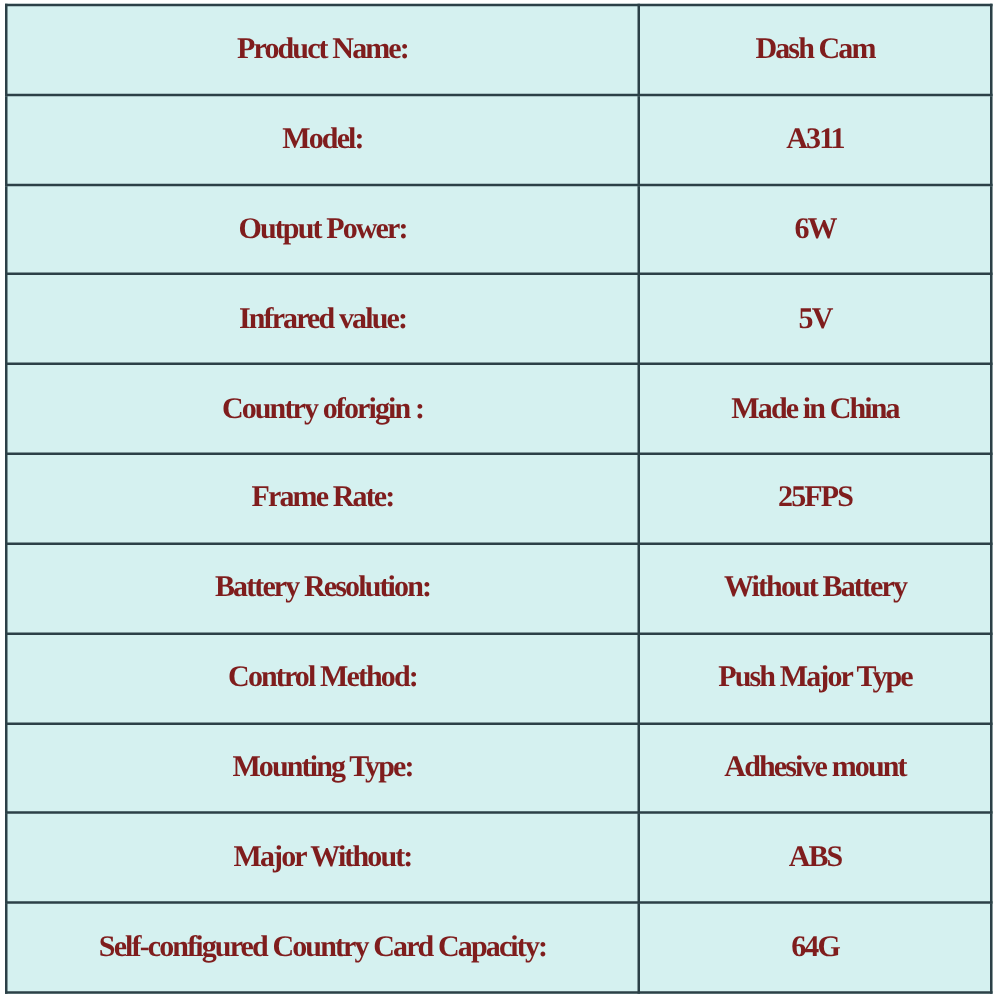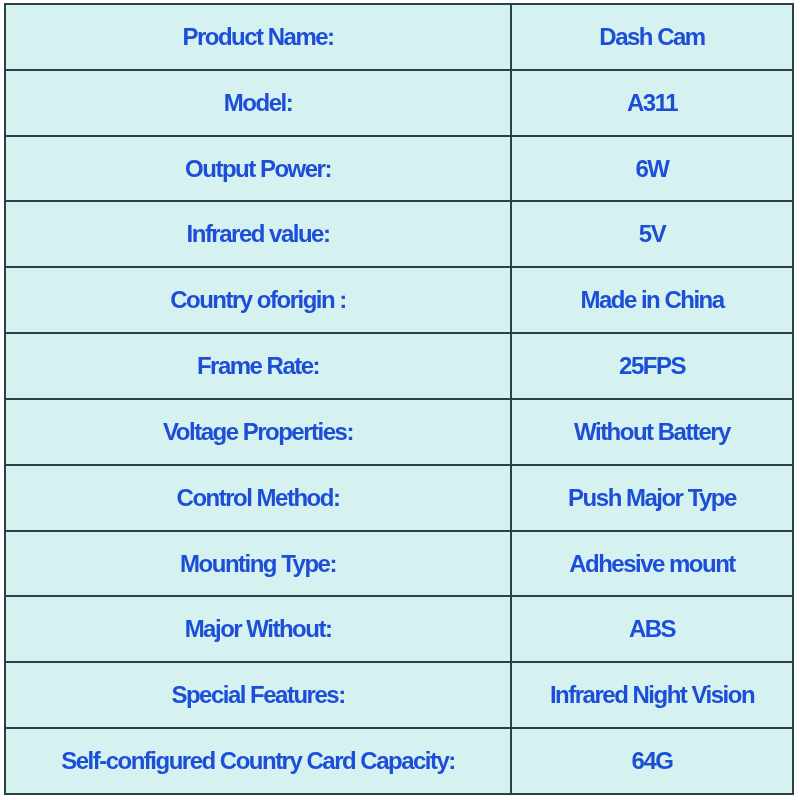--- a/index.html
+++ b/index.html
@@ -17,25 +17,25 @@
     width: 788px;
     height: 792px;
     border-collapse: collapse;
     table-layout: fixed;
     background: #d5f1f0;
   }
   .spec-table td {
     border: 2px solid #2c4047;
     text-align: center;
     vertical-align: middle;
-    font-family: Liberation Sans, sans-serif;
+    font-family: Liberation Serif, serif;
     font-weight: 700;
     font-size: 24px;
     letter-spacing: -1.5px;
-    color: #1d4ed8;
+    color: #7f1d1d;
     padding: 0 2px;
     white-space: nowrap;
     overflow: hidden;
   }
   .spec-table tr { height: 56px; }
   col.c-label { width: 506px; }
   col.c-value { width: 282px; }
 </style>
 </head>
 <body>
@@ -64,37 +64,33 @@
     </tr>
     <tr>
       <td>Country oforigin :</td>
       <td>Made in China</td>
     </tr>
     <tr>
       <td>Frame Rate:</td>
       <td>25FPS</td>
     </tr>
     <tr>
-      <td>Voltage Properties:</td>
+      <td>Battery Resolution:</td>
       <td>Without Battery</td>
     </tr>
     <tr>
       <td>Control Method:</td>
       <td>Push Major Type</td>
     </tr>
     <tr>
       <td>Mounting Type:</td>
       <td>Adhesive mount</td>
     </tr>
     <tr>
       <td>Major Without:</td>
       <td>ABS</td>
     </tr>
     <tr>
-      <td>Special Features:</td>
-      <td>Infrared Night Vision</td>
-    </tr>
-    <tr>
       <td>Self-configured Country Card Capacity:</td>
       <td>64G</td>
     </tr>
   </tbody>
 </table>
 
 </body></html>

